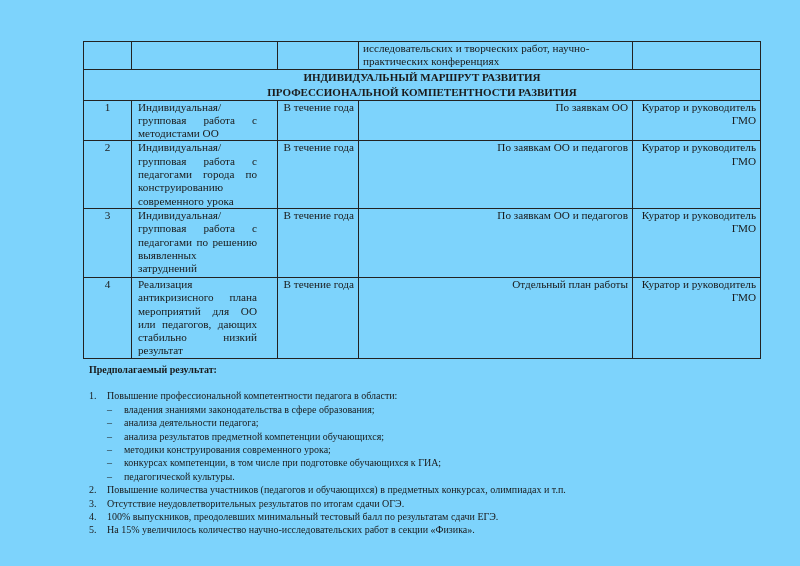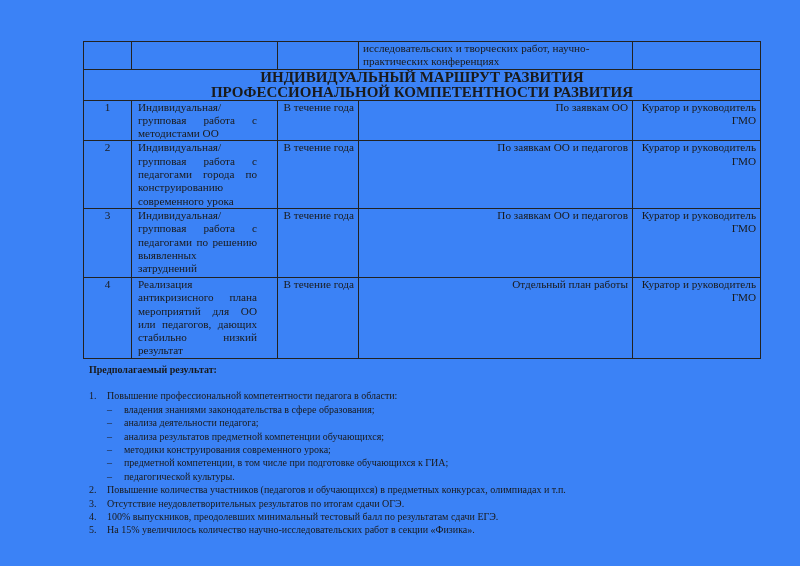--- a/index.html
+++ b/index.html
@@ -1,28 +1,28 @@
 <!DOCTYPE html>
 <html><head>
 <meta charset="utf-8">
 <style>
   html, body { margin: 0; padding: 0; background: #ffffff; }
   body { width: 800px; height: 566px; position: relative; overflow: hidden;
          font-family: "Liberation Serif", "DejaVu Serif", serif; color: #1a1a1a; }
-  .page { position: absolute; left: 0; top: 0; width: 800px; height: 566px; background: #3b82f6; }
+  .page { position: absolute; left: 0; top: 0; width: 800px; height: 566px; background: #7dd3fc; }
 
   table.plan { position: absolute; left: 83px; top: 41px; width: 677px;
                border-collapse: collapse; table-layout: fixed; font-size: 11.2px; line-height: 13.3px; }
   table.plan td { border: 1px solid #222; vertical-align: top; padding: 0 4px; }
   table.plan td.num { text-align: center; }
   table.plan td.name { text-align: justify; text-align-last: left; padding: 0 20px 0 6px; }
   table.plan td.c { text-align: right; }
   table.plan td.left { text-align: left; }
   tr.r0 td { height: 25px; }
-  tr.title td { height: 30px; text-align: center; font-weight: bold; font-size: 15px; line-height: 15px; padding: 0; }
+  tr.title td { height: 30px; text-align: center; font-weight: bold; font-size: 11px; line-height: 15px; padding: 0; }
   tr.r1 td { height: 39px; }
   tr.r2 td { height: 49px; }
   tr.r3 td { height: 68px; }
   tr.r4 td { height: 80px; }
 
   .results { position: absolute; left: 89px; top: 363px; width: 700px; font-size: 10px; line-height: 13.4px; }
   .results .heading { font-weight: bold; margin-bottom: 13px; }
   .results .item { position: relative; padding-left: 18px; }
   .results .item .n { position: absolute; left: 0; top: 0; }
   .results .sub { position: relative; padding-left: 35px; }
@@ -104,21 +104,21 @@
     <div class="sub">
       <span class="d">–</span>
       <span>анализа результатов предметной компетенции обучающихся;</span>
     </div>
     <div class="sub">
       <span class="d">–</span>
       <span>методики конструирования современного урока;</span>
     </div>
     <div class="sub">
       <span class="d">–</span>
-      <span>предметной компетенции, в том числе при подготовке обучающихся к ГИА;</span>
+      <span>конкурсах компетенции, в том числе при подготовке обучающихся к ГИА;</span>
     </div>
     <div class="sub">
       <span class="d">–</span>
       <span>педагогической культуры.</span>
     </div>
 
     <div class="item">
       <span class="n">2.</span>
       <span>Повышение количества участников (педагогов и обучающихся) в предметных конкурсах, олимпиадах и т.п.</span>
     </div>

